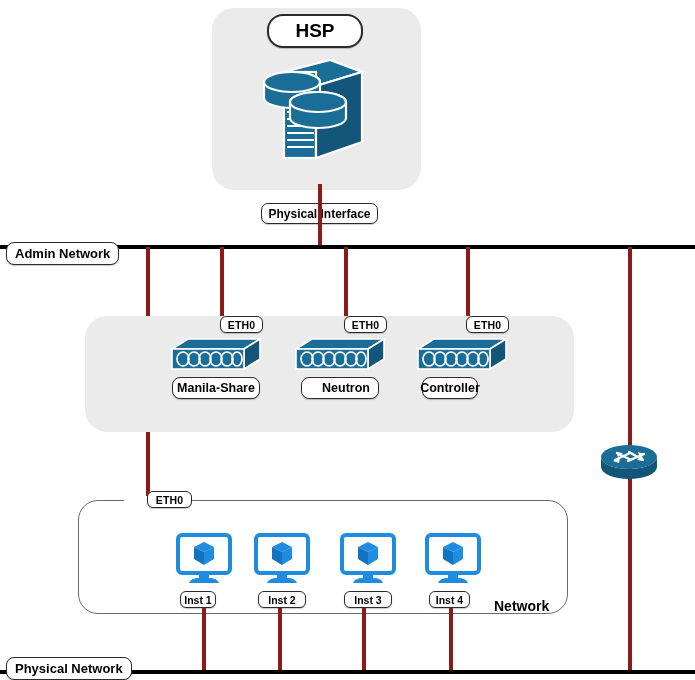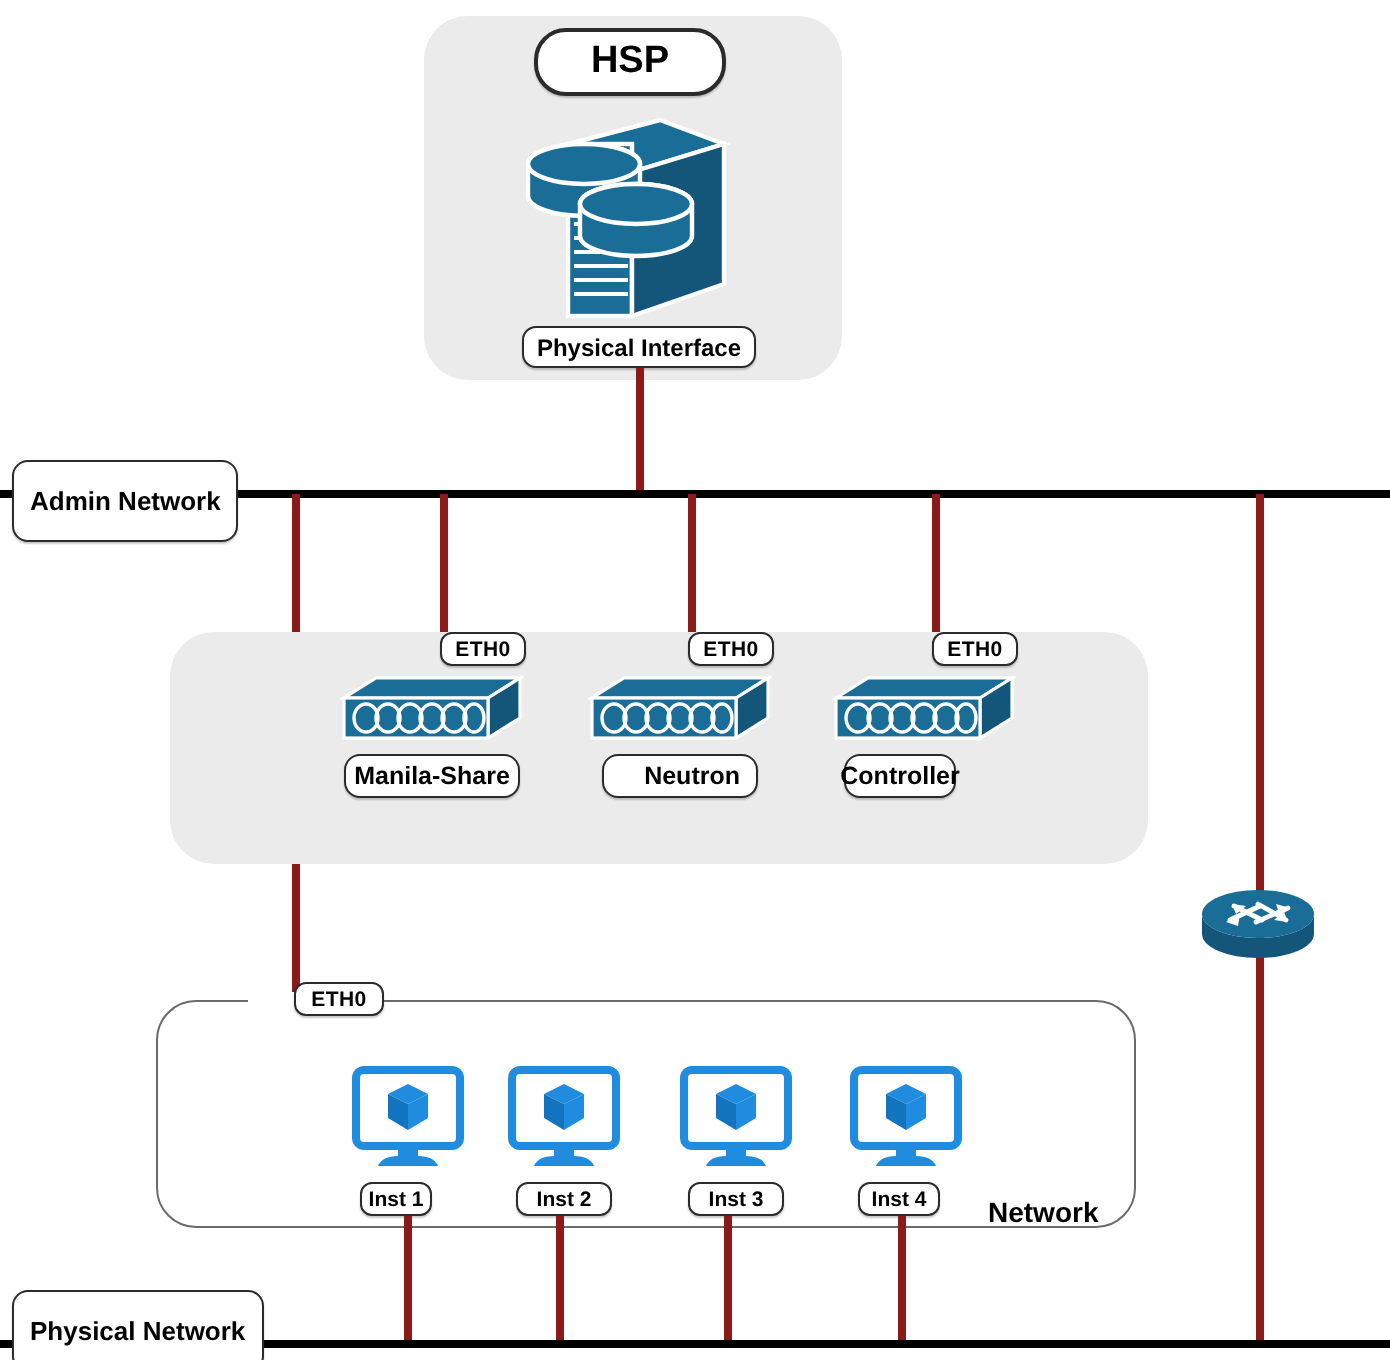--- a/index.html
+++ b/index.html
@@ -17,26 +17,26 @@
   .busline{position:absolute;height:4px;background:#000000;left:0;width:695px;}
 
   
   .pill{
     position:absolute;background:#ffffff;border:1.6px solid #2b2b2b;
     border-radius:7px;color:#000;font-weight:bold;
     display:flex;align-items:center;justify-content:center;
     box-sizing:border-box;white-space:nowrap;
     box-shadow:0 1px 1px rgba(0,0,0,.22);
   }
-  .pill-net{font-size:13px;border-radius:8px;padding:0 8px;height:41px;}
+  .pill-net{font-size:13px;border-radius:8px;padding:0 8px;height:23px;margin-top:12px;}
   .pill-eth{font-size:10.5px;height:17px;padding:0 6px;border-radius:6px;letter-spacing:.2px;margin-left:21px;}
   .pill-node{font-size:12.5px;height:22px;padding:0 8px;border-radius:8px;}
   .pill-inst{font-size:10.5px;height:17px;padding:0 6px;border-radius:6px;}
   .pill-title{font-size:19px;height:34px;padding:0 20px;border-radius:16px;border-width:2px;}
-  .pill-phys{font-size:12px;height:21px;padding:0 0;border-radius:7px;}
+  .pill-phys{font-size:12px;height:21px;padding:0 0;border-radius:7px;margin-top:40px;}
 
   
   .compute-box{
     position:absolute;border:1.5px solid #6a6a6a;border-radius:20px;
     background:transparent;box-sizing:border-box;
   }
   .compute-label{position:absolute;font-size:14px;font-weight:bold;color:#000;}
   
   .notch{position:absolute;background:#ffffff;}
 </style>

